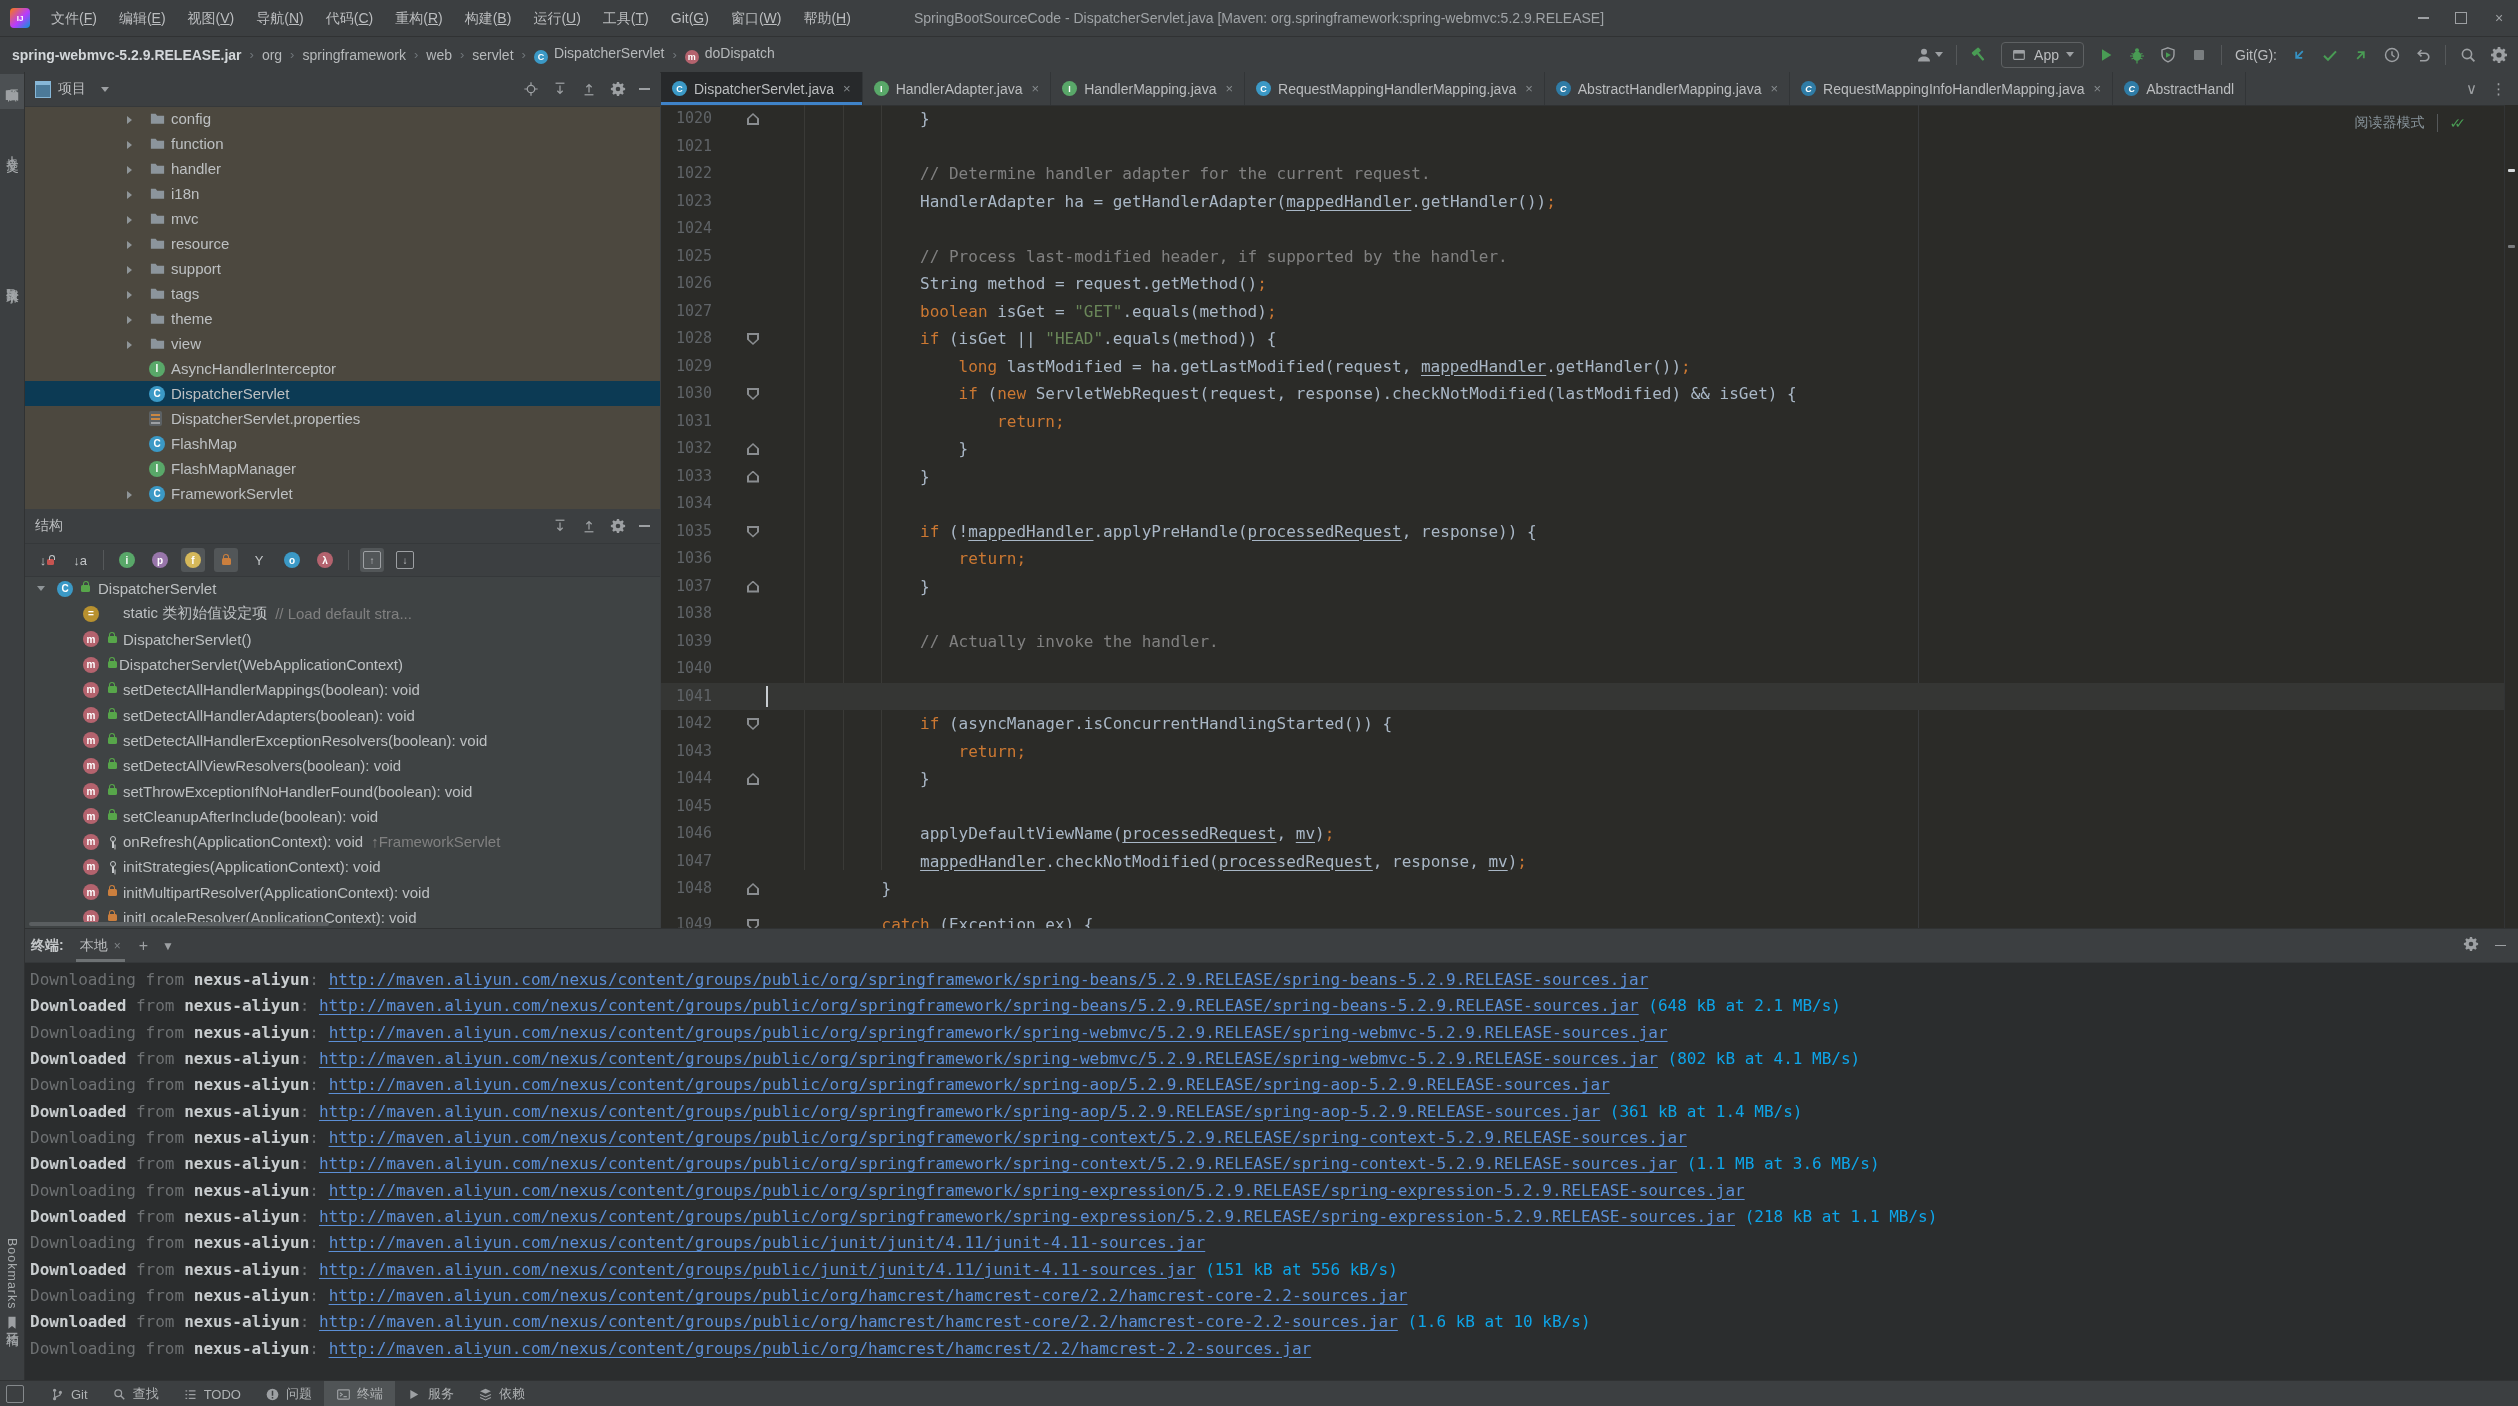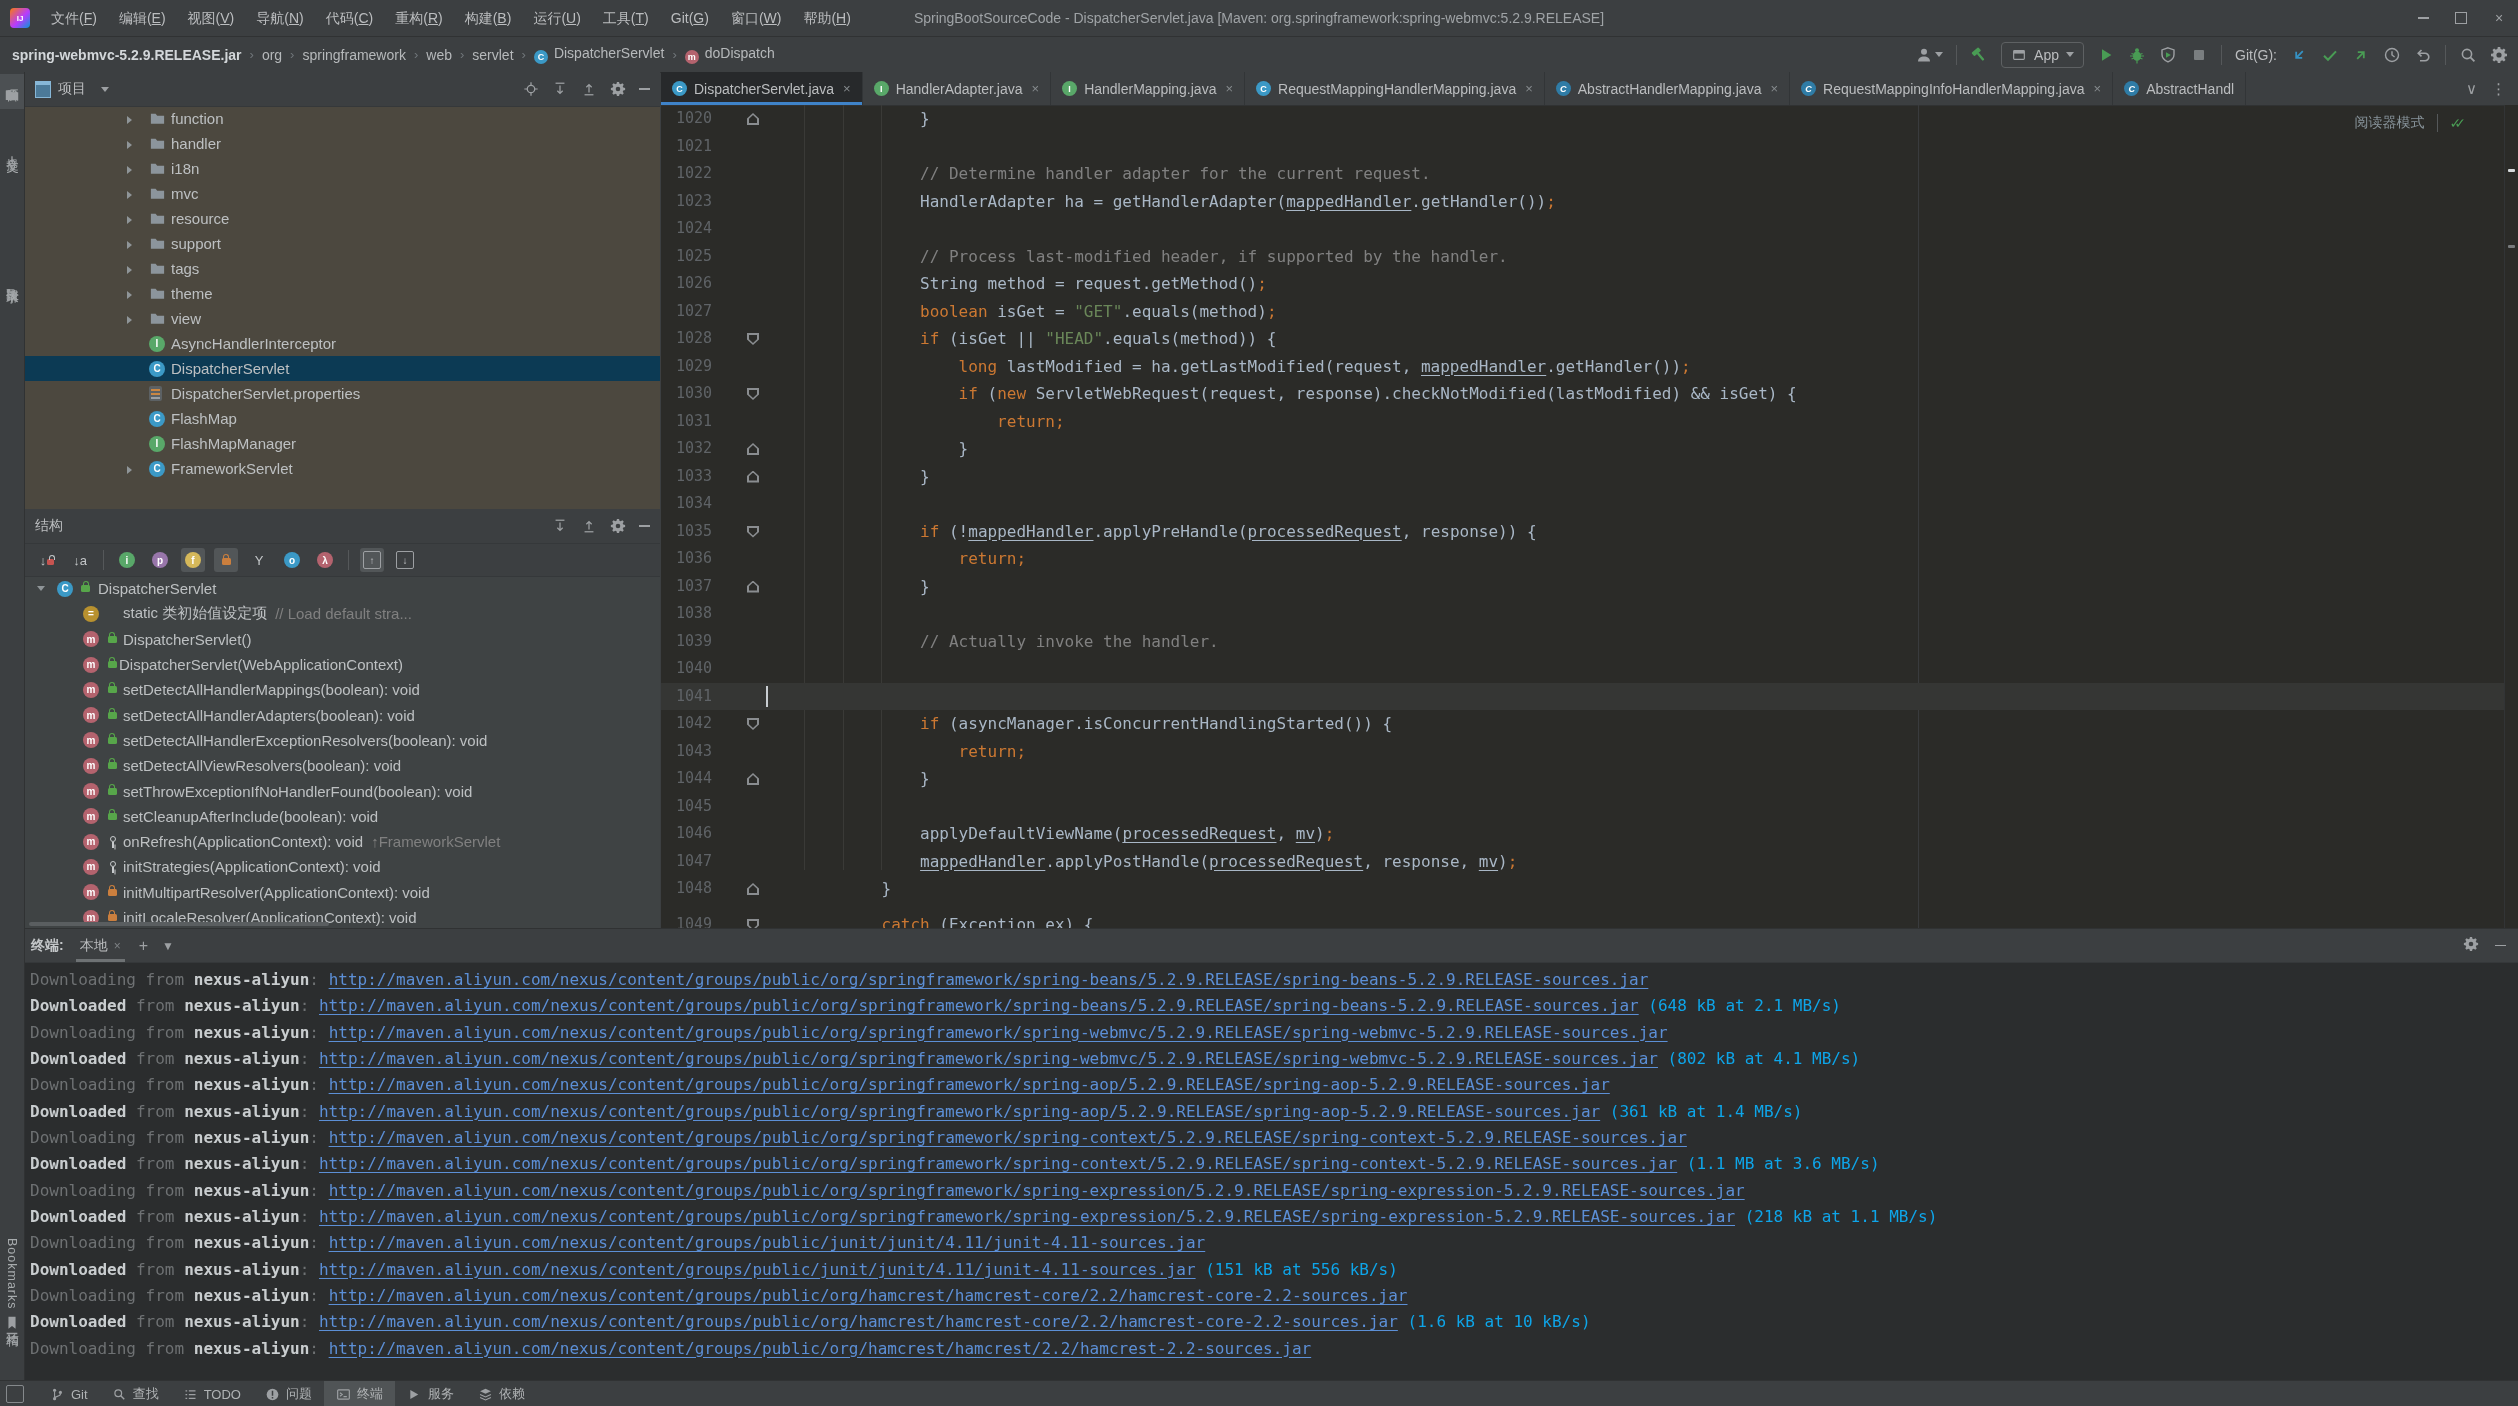--- a/index.html
+++ b/index.html
@@ -382,20 +382,31 @@
     <div id="ptree">
         <div class="trow">
           <span style="display: inline-block; width: 11px; margin-left: 102px;"><span class="tchev"></span></span>
           <span style="display: inline-flex; width: 22px; margin-left: 11px;">
             <span class="ic">
               <svg width="17" height="17" viewBox="0 0 18 18" xmlns="http://www.w3.org/2000/svg">
                 <path d="M2 4h5l1.7 2H16v8.5H2z" fill="#8c959c"></path>
               </svg>
             </span>
           </span>
+          <span>config</span>
+        </div>
+        <div class="trow">
+          <span style="display: inline-block; width: 11px; margin-left: 102px;"><span class="tchev"></span></span>
+          <span style="display: inline-flex; width: 22px; margin-left: 11px;">
+            <span class="ic">
+              <svg width="17" height="17" viewBox="0 0 18 18" xmlns="http://www.w3.org/2000/svg">
+                <path d="M2 4h5l1.7 2H16v8.5H2z" fill="#8c959c"></path>
+              </svg>
+            </span>
+          </span>
           <span>function</span>
         </div>
         <div class="trow">
           <span style="display: inline-block; width: 11px; margin-left: 102px;"><span class="tchev"></span></span>
           <span style="display: inline-flex; width: 22px; margin-left: 11px;">
             <span class="ic">
               <svg width="17" height="17" viewBox="0 0 18 18" xmlns="http://www.w3.org/2000/svg">
                 <path d="M2 4h5l1.7 2H16v8.5H2z" fill="#8c959c"></path>
               </svg>
             </span>
@@ -877,21 +888,21 @@
           <div class="cl" style="top: 687.5px;">
             <span class="ln">1045</span>
             <span class="ctext" style="padding-left: 0px;"></span>
           </div>
           <div class="cl" style="top: 715px;">
             <span class="ln">1046</span>
             <span class="ctext" style="padding-left: 154.08px;"><span class="tk-d">applyDefaultViewName(</span><span class="tk-u">processedRequest</span><span class="tk-d">, </span><span class="tk-u">mv</span><span class="tk-d">)</span><span class="tk-k">;</span></span>
           </div>
           <div class="cl" style="top: 742.5px;">
             <span class="ln">1047</span>
-            <span class="ctext" style="padding-left: 154.08px;"><span class="tk-u">mappedHandler</span><span class="tk-d">.applyPostHandle(</span><span class="tk-u">processedRequest</span><span class="tk-d">, response, </span><span class="tk-u">mv</span><span class="tk-d">)</span><span class="tk-k">;</span></span>
+            <span class="ctext" style="padding-left: 154.08px;"><span class="tk-u">mappedHandler</span><span class="tk-d">.checkNotModified(</span><span class="tk-u">processedRequest</span><span class="tk-d">, response, </span><span class="tk-u">mv</span><span class="tk-d">)</span><span class="tk-k">;</span></span>
           </div>
           <div class="cl" style="top: 770px;">
             <span class="ln">1048</span>
             <span class="fold up">
               <b></b>
               <i></i>
             </span>
             <span class="ctext" style="padding-left: 115.56px;"><span class="tk-d">}</span></span>
           </div>
           <div class="cl" style="top: 806px;">

